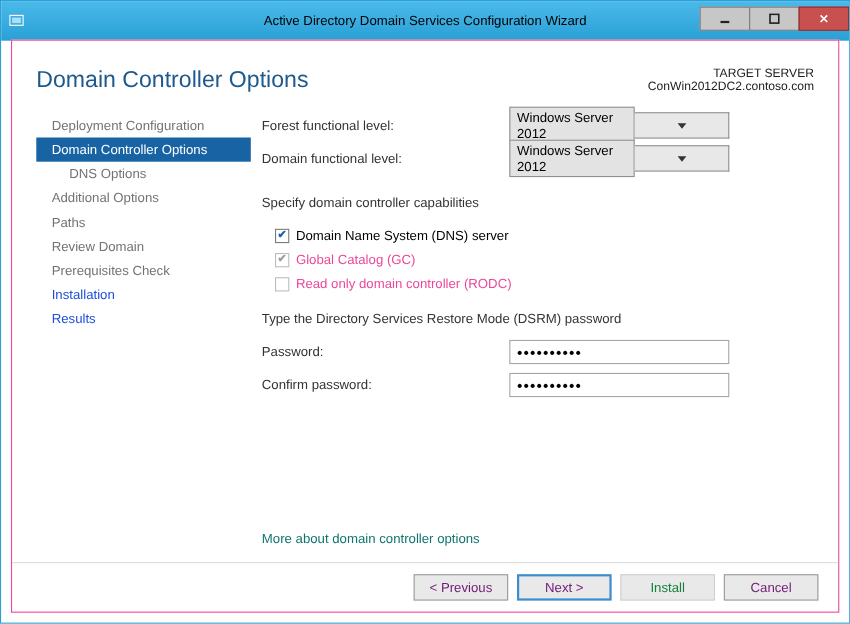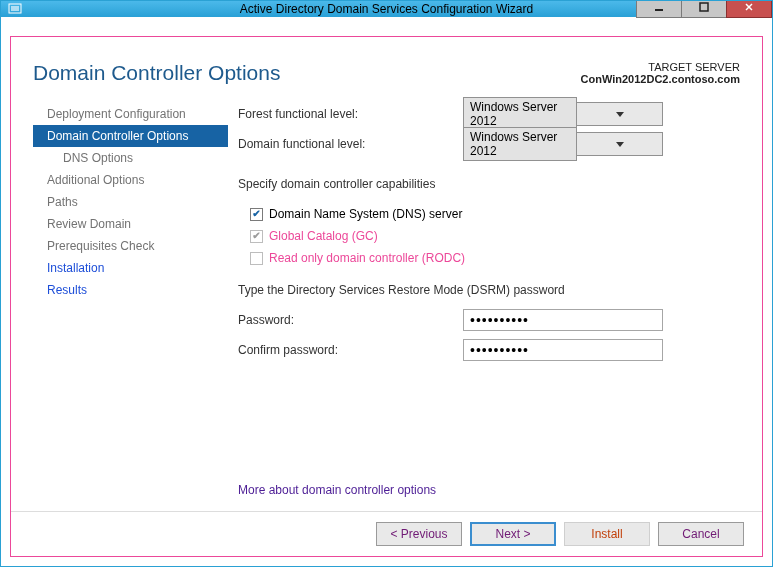--- a/index.html
+++ b/index.html
@@ -7,21 +7,21 @@
       font-family: "Segoe UI", Tahoma, sans-serif;
       font-size: 12px;
       background: #fff;
       width: 773px;
       height: 567px;
       overflow: hidden;
       border: 1px solid #2aa1d4;
     }
     
     .titlebar {
-      height: 16px;
+      height: 36px;
       background: linear-gradient(to bottom, #4bb9ea, #29a0d6);
       display: flex;
       align-items: center;
       padding: 0 0 0 6px;
       position: relative;
       justify-content: flex-end;
     }
     .titlebar .sys-icon {
       width: 16px; height: 16px;
       margin-right: 6px;
@@ -73,21 +73,21 @@
       font-size: 21px;
       font-weight: 400;
       flex:1;
     }
     .target-box {
       text-align:right;
       font-size:11px;
       color:#222;
     }
     .target-box .lbl { font-weight:400; }
-    .target-box .val { font-weight:700;text-align:center; }
+    .target-box .val { font-weight:400;text-align:center; }
     .content-row {
       display:flex;
       flex:1;
       padding: 0 22px 0 22px;
       overflow:hidden;
     }
     .sidebar {
       width: 195px;
       padding-top:10px;
     }
@@ -155,21 +155,21 @@
     .chk.disabled.checked::after{color:#9c9c9c;}
     .chk-row.disabled{color:#ec4899;}
     .pwd input{
       width:200px;height:22px;
       border:1px solid #a6a6a6;
       padding:0 6px;
       font-size:14px;
       letter-spacing:1px;
     }
     .link {
-      color:#4c1d95;
+      color:#0f766e;
       font-size:12px;
       margin-top:auto;
       margin-bottom:14px;
       cursor:pointer;
     }
     .footer {
       border-top:1px solid #ddd;
       padding:10px 18px;
       display:flex;
       justify-content:flex-end;
@@ -177,21 +177,21 @@
     }
     .btn {
       min-width:86px;height:24px;
       background:#e9e9e9;
       border:1px solid #9a9a9a;
       font-size:12px;
       color:#701a75;
       cursor:pointer;
     }
     .btn.default{border:2px solid #3b8ecf;}
-    .btn.disabled{color:#c2410c;border-color:#cfcfcf;}
+    .btn.disabled{color:#15803d;border-color:#cfcfcf;}
   </style>
 </head>
 <body>
 
 <div class="titlebar">
   <span class="sys-icon">
     <svg width="14" height="14" viewBox="0 0 14 14">
         <rect x="1" y="2" width="12" height="9" fill="none" stroke="#fff" stroke-width="1"></rect>
         <rect x="3" y="4" width="8" height="5" fill="#fff" opacity="0.6"></rect>
       </svg>

